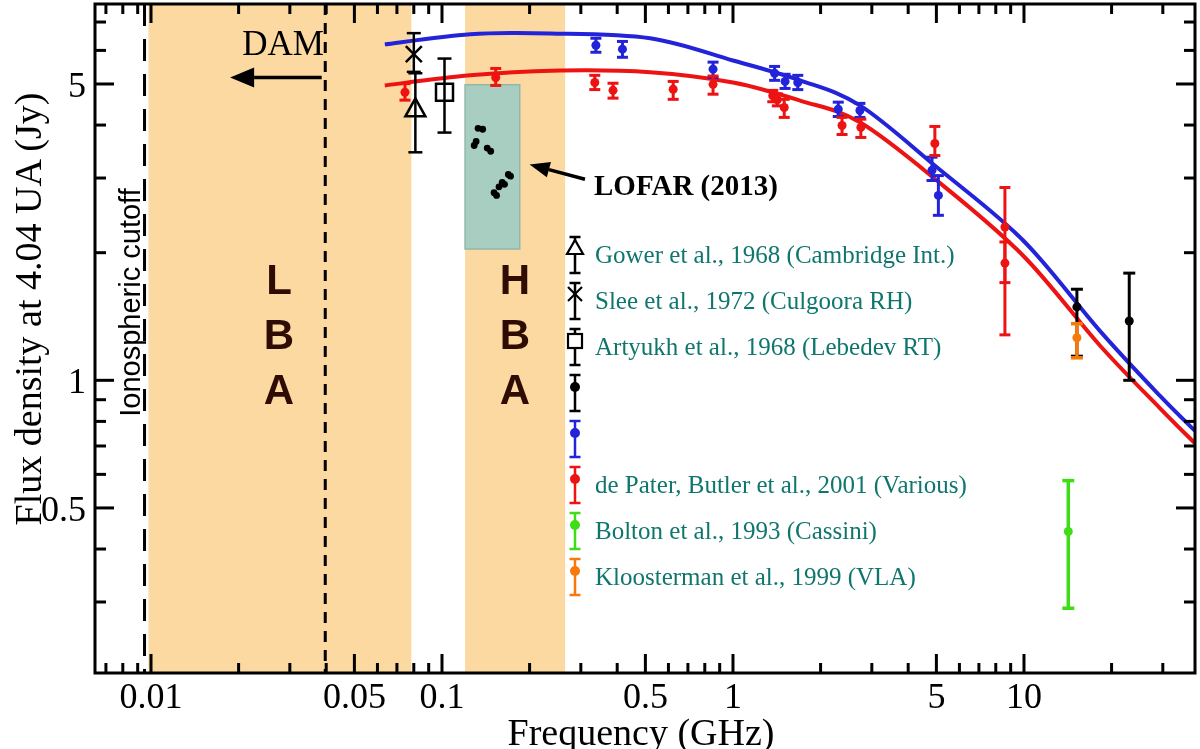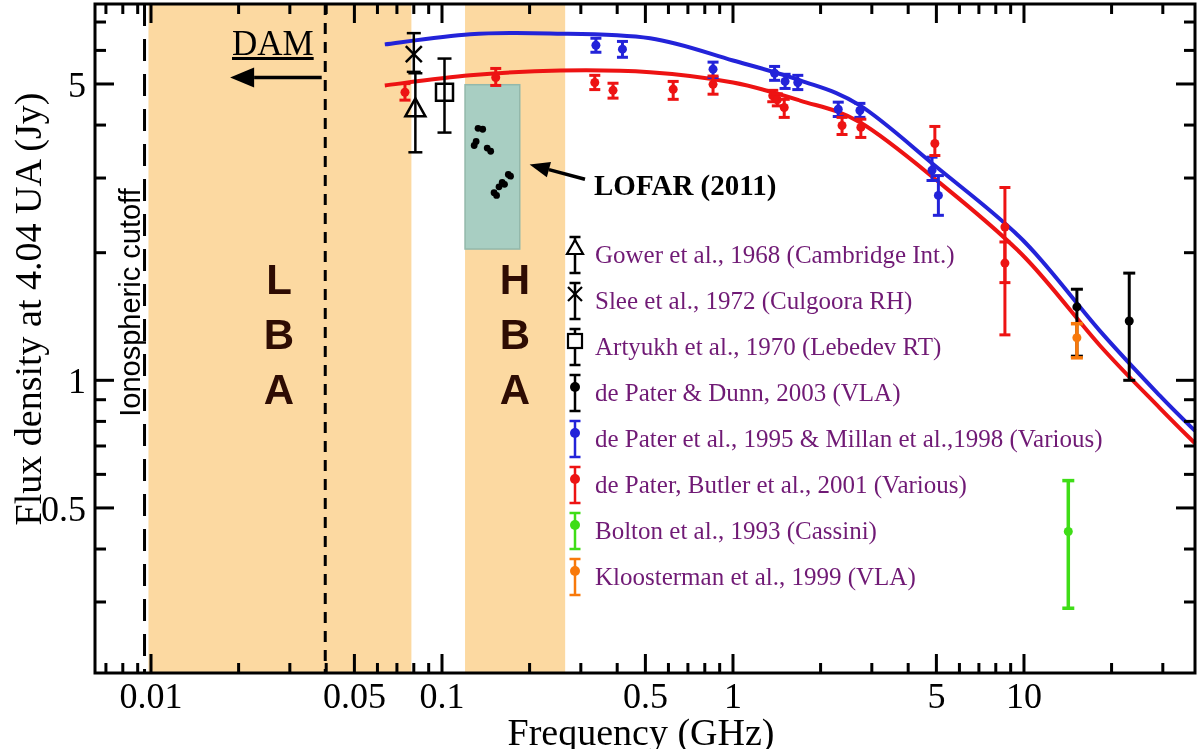--- a/index.html
+++ b/index.html
@@ -3,32 +3,32 @@
 <meta charset="utf-8">
 <style>
   html,body{margin:0;padding:0;background:#ffffff;}
   .figure{position:relative;width:1200px;height:749px;background:#ffffff;overflow:hidden;
           font-family:"Liberation Serif",serif;}
   svg{position:absolute;left:0;top:0;}
   .ann{position:absolute;color:#000;white-space:nowrap;}
   .y-title{left:-322px;top:287px;width:700px;text-align:center;font-size:38px;
            transform:rotate(-90deg);}
   .x-title{left:341px;top:710px;width:600px;text-align:center;font-size:38px;}
-  .dam-label{left:232px;top:24px;width:100px;text-align:left;font-size:35px;text-decoration:underline;}
+  .dam-label{left:224px;top:24px;width:100px;text-align:right;font-size:35px;}
   .lofar-label{left:594px;top:169px;font-size:29px;font-weight:700;}
   .iono-label{left:-26px;top:286px;width:312px;text-align:center;font-size:29px;
               font-family:"Liberation Sans",sans-serif;transform:rotate(-90deg);}
   .band-letters{position:absolute;width:64px;top:252px;text-align:center;
                 font-family:"Liberation Sans",sans-serif;font-weight:700;font-size:42px;
                 line-height:55px;color:#2e0c03;}
   .band-letters div{height:55px;}
   .legend{position:absolute;left:557px;top:232px;}
   .lrow{display:flex;align-items:center;height:46px;}
   .lmark{position:static;flex:0 0 36px;}
-  .ltext{font-size:25px;color:#701a75;padding-left:2px;}
+  .ltext{font-size:25px;color:#0f766e;padding-left:2px;}
 </style>
 </head>
 <body>
 
 <div class="figure">
   <svg id="chart-svg" width="1200" height="749">
       <rect x="148.45257886304438" y="4" width="262.9528243492351" height="669" fill="#fcd9a1"></rect>
       <rect x="465.03855458252684" y="4" width="100.11996716307902" height="669" fill="#fcd9a1"></rect>
       <rect x="465.03855458252684" y="84.71646527528056" width="54.703678886906744" height="164.325705128003" fill="#a8cec2" stroke="#93b8ab" stroke-width="1.5"></rect>
       <line x1="144.5234714109729" y1="4" x2="144.5234714109729" y2="673" stroke="#000" stroke-width="3" stroke-dasharray="22 13"></line>
@@ -280,21 +280,21 @@
       <line x1="1176" y1="380.3123041628356" x2="1194" y2="380.3123041628356" stroke="#000" stroke-width="3"></line>
       <text x="86" y="393.3123041628356" text-anchor="end" font-family="Liberation Serif, serif" font-size="36px" fill="#000">1</text>
       <line x1="96" y1="507.936327768046" x2="114" y2="507.936327768046" stroke="#000" stroke-width="3"></line>
       <line x1="1176" y1="507.936327768046" x2="1194" y2="507.936327768046" stroke="#000" stroke-width="3"></line>
       <text x="86" y="520.936327768046" text-anchor="end" font-family="Liberation Serif, serif" font-size="36px" fill="#000">0.5</text>
     </svg>
 
   <div class="ann y-title">Flux density at 4.04 UA (Jy)</div>
   <div class="ann x-title">Frequency (GHz)</div>
   <div class="ann dam-label">DAM</div>
-  <div class="ann lofar-label">LOFAR (2011)</div>
+  <div class="ann lofar-label">LOFAR (2013)</div>
   <div class="ann iono-label">Ionospheric cutoff</div>
 
   <div class="band-letters" style="left:247px">
     <div>L</div>
     <div>B</div>
     <div>A</div>
   </div>
   <div class="band-letters" style="left:483px">
     <div>H</div>
     <div>B</div>
@@ -321,39 +321,37 @@
         </svg>
         <span class="ltext">Slee et al., 1972 (Culgoora RH)</span>
       </div>
       <div class="lrow">
         <svg width="36" height="46" class="lmark">
           <line x1="18" y1="5" x2="18" y2="41" stroke="#000000" stroke-width="2.5"></line>
           <line x1="12.5" y1="5" x2="23.5" y2="5" stroke="#000000" stroke-width="2.5"></line>
           <line x1="12.5" y1="41" x2="23.5" y2="41" stroke="#000000" stroke-width="2.5"></line>
           <rect x="11" y="10" width="14" height="14" fill="#fff" stroke="#000000" stroke-width="2.2"></rect>
         </svg>
-        <span class="ltext">Artyukh et al., 1970 (Lebedev RT)</span>
+        <span class="ltext">Artyukh et al., 1968 (Lebedev RT)</span>
       </div>
       <div class="lrow">
         <svg width="36" height="46" class="lmark">
           <line x1="18" y1="5" x2="18" y2="41" stroke="#000000" stroke-width="2.5"></line>
           <line x1="12.5" y1="5" x2="23.5" y2="5" stroke="#000000" stroke-width="2.5"></line>
           <line x1="12.5" y1="41" x2="23.5" y2="41" stroke="#000000" stroke-width="2.5"></line>
           <circle cx="18" cy="17" r="5" fill="#000000"></circle>
         </svg>
-        <span class="ltext">de Pater &amp; Dunn, 2003 (VLA)</span>
       </div>
       <div class="lrow">
         <svg width="36" height="46" class="lmark">
           <line x1="18" y1="5" x2="18" y2="41" stroke="#2323d9" stroke-width="2.5"></line>
           <line x1="12.5" y1="5" x2="23.5" y2="5" stroke="#2323d9" stroke-width="2.5"></line>
           <line x1="12.5" y1="41" x2="23.5" y2="41" stroke="#2323d9" stroke-width="2.5"></line>
           <circle cx="18" cy="17" r="5" fill="#2323d9"></circle>
         </svg>
-        <span class="ltext">de Pater et al., 1995 &amp; Millan et al.,1998 (Various)</span>
       </div>
       <div class="lrow">
         <svg width="36" height="46" class="lmark">
           <line x1="18" y1="5" x2="18" y2="41" stroke="#ed1313" stroke-width="2.5"></line>
           <line x1="12.5" y1="5" x2="23.5" y2="5" stroke="#ed1313" stroke-width="2.5"></line>
           <line x1="12.5" y1="41" x2="23.5" y2="41" stroke="#ed1313" stroke-width="2.5"></line>
           <circle cx="18" cy="17" r="5" fill="#ed1313"></circle>
         </svg>
         <span class="ltext">de Pater, Butler et al., 2001 (Various)</span>
       </div>

